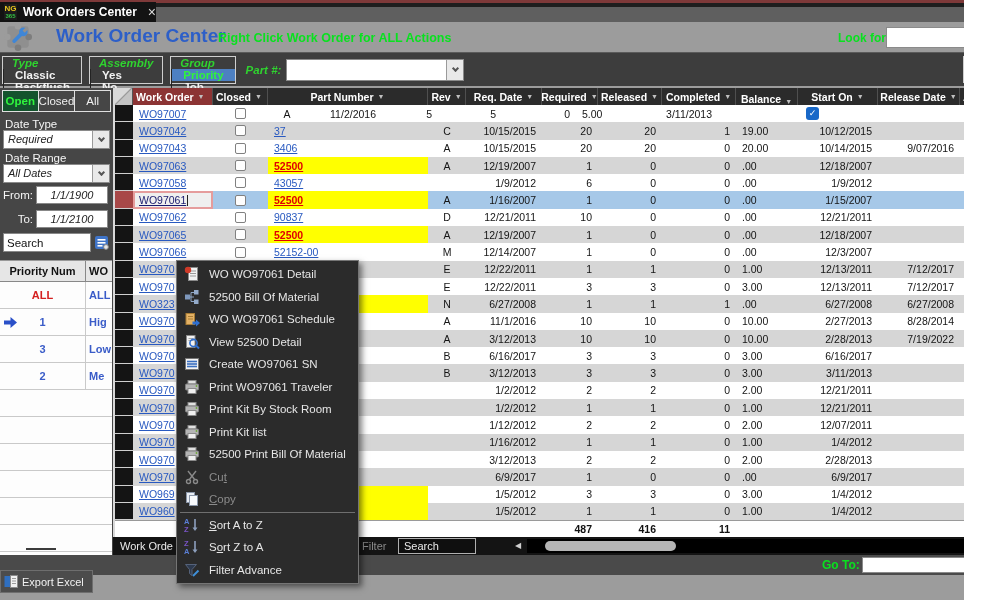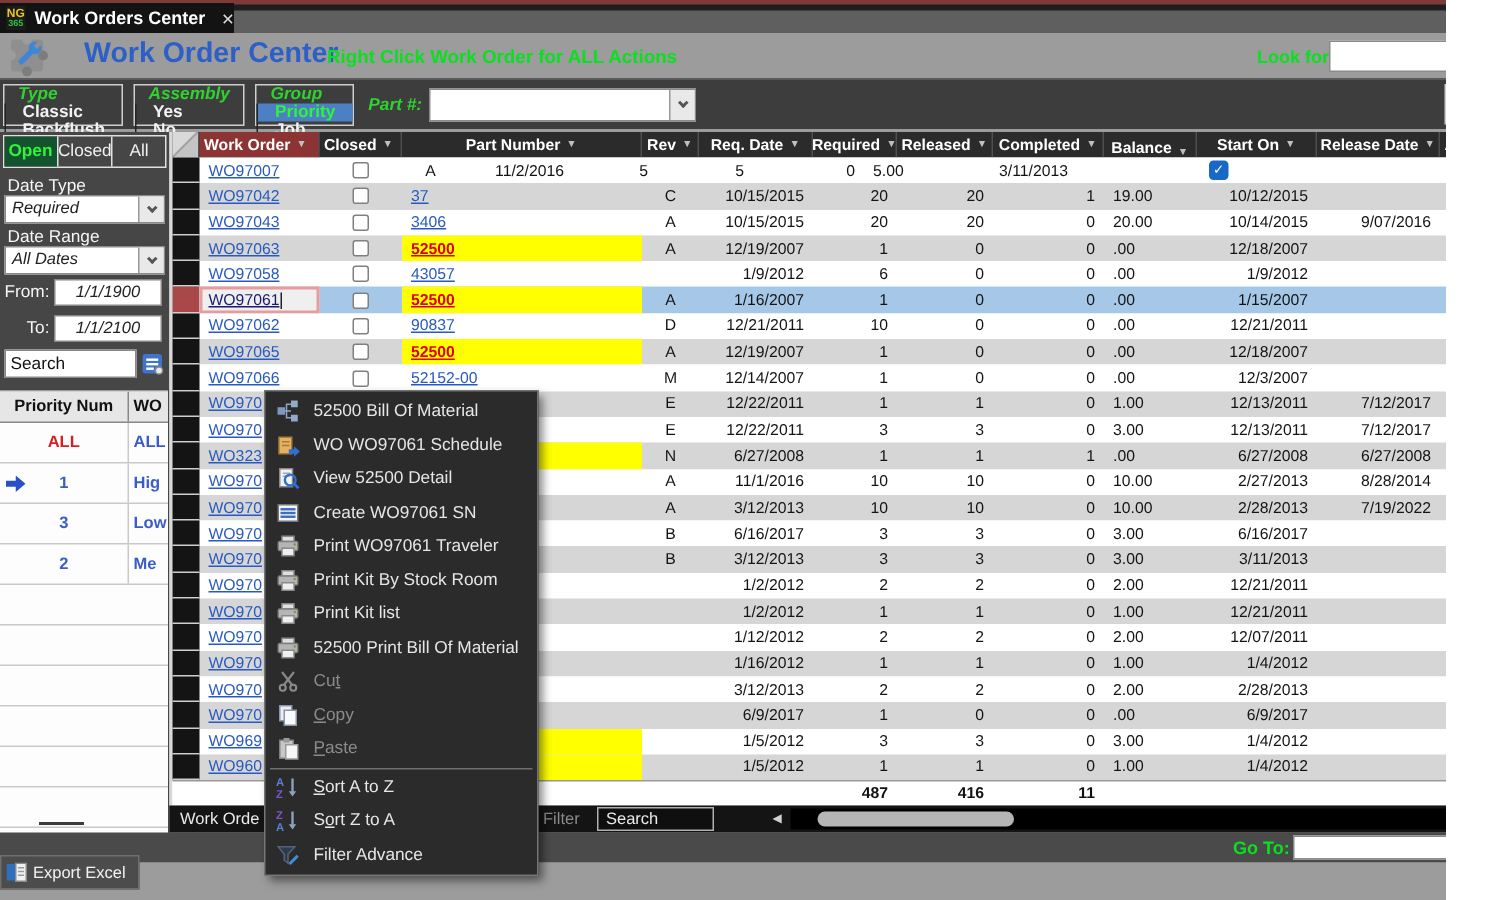--- a/index.html
+++ b/index.html
@@ -924,20 +924,30 @@
         <line x1="8" y1="6" x2="12" y2="6" stroke="#9a9a9a"></line>
         <line x1="8" y1="8.5" x2="12" y2="8.5" stroke="#9a9a9a"></line>
       </svg>
     </span>
     <span>Export Excel</span>
   </div>
 
   <div id="ctx">
       <div class="mi">
         <span class="mic"><svg width="16" height="16">
+            <rect x="4.5" y="1.5" width="9" height="13" fill="#f2f2f2" stroke="#8a8a8a"></rect>
+            <line x1="6" y1="5" x2="12" y2="5" stroke="#9a9a9a"></line>
+            <line x1="6" y1="7.5" x2="12" y2="7.5" stroke="#9a9a9a"></line>
+            <line x1="6" y1="10" x2="12" y2="10" stroke="#9a9a9a"></line>
+            <circle cx="4" cy="4" r="3.2" fill="#cf3a28"></circle>
+          </svg></span>
+        <span>WO WO97061 Detail</span>
+      </div>
+      <div class="mi">
+        <span class="mic"><svg width="16" height="16">
             <path d="M6 8h4M10 3.5H7v9h3" stroke="#8fa6c6" fill="none"></path>
             <rect x="1" y="5.5" width="5" height="5" fill="#7e98bc"></rect>
             <rect x="10" y="1" width="4.5" height="4.5" fill="#93aac9"></rect>
             <rect x="10" y="10.5" width="4.5" height="4.5" fill="#93aac9"></rect>
           </svg></span>
         <span>52500 Bill Of Material</span>
       </div>
       <div class="mi">
         <span class="mic"><svg width="16" height="16">
             <rect x="2" y="2.5" width="8.5" height="11" fill="#e3b165" stroke="#a87c34"></rect>
@@ -1011,28 +1021,20 @@
           </svg></span>
         <span>Cu<u>t</u></span>
       </div>
       <div class="mi dis">
         <span class="mic"><svg width="16" height="16">
             <rect x="2.5" y="1.5" width="8" height="10" fill="#e9edf4" stroke="#8a96a8"></rect>
             <rect x="5.5" y="4.5" width="8" height="10" fill="#f8fafc" stroke="#8a96a8"></rect>
           </svg></span>
         <span><u>C</u>opy</span>
       </div>
-      <div class="mi dis">
-        <span class="mic"><svg width="16" height="16">
-            <rect x="2.5" y="2.5" width="9" height="12" fill="#c8c8c8" stroke="#808080"></rect>
-            <rect x="5" y="1" width="4" height="3" fill="#9a9a9a"></rect>
-            <rect x="6.5" y="5.5" width="8" height="9.5" fill="#f6f6f6" stroke="#9a9a9a"></rect>
-          </svg></span>
-        <span><u>P</u>aste</span>
-      </div>
       <div class="msep"></div>
       <div class="mi">
         <span class="mic"><svg width="16" height="16">
             <text x="0" y="7" font-size="7.5" font-weight="bold" fill="#5a7fd6" font-family="Liberation Sans,sans-serif">A</text>
             <text x="0" y="15" font-size="7.5" font-weight="bold" fill="#7a55c8" font-family="Liberation Sans,sans-serif">Z</text>
             <line x1="11" y1="2" x2="11" y2="11" stroke="#8ea0be" stroke-width="1.6"></line>
             <path d="M8.5 10.5L11 14l2.5-3.5z" fill="#8ea0be"></path>
           </svg></span>
         <span><u>S</u>ort A to Z</span>
       </div>

